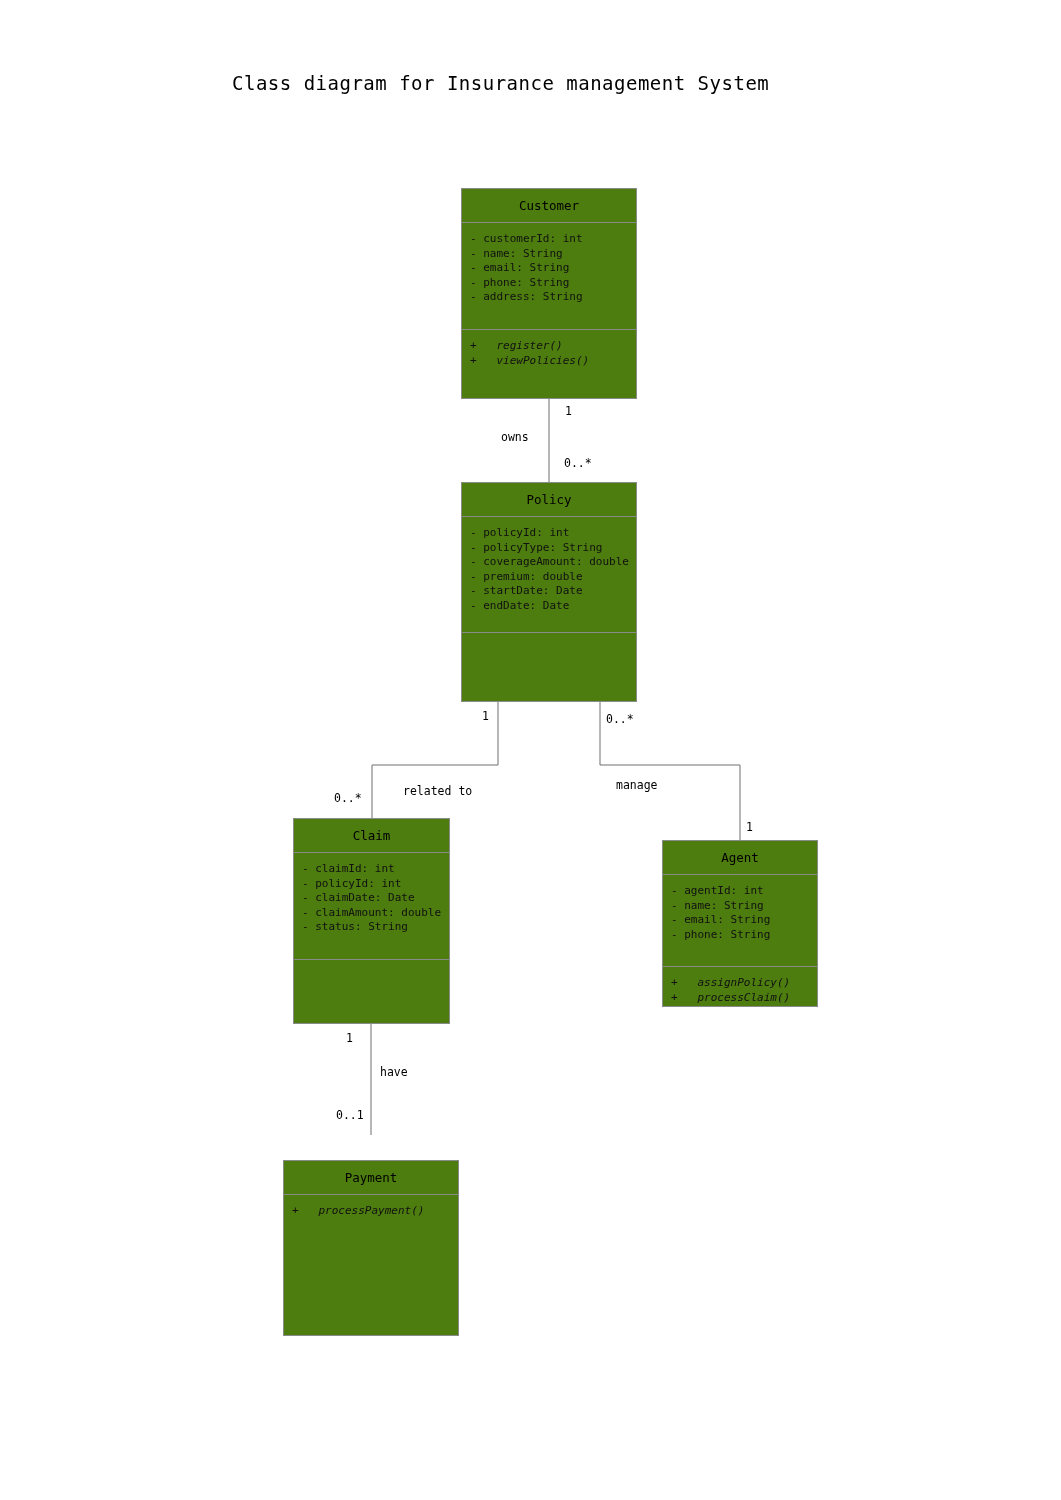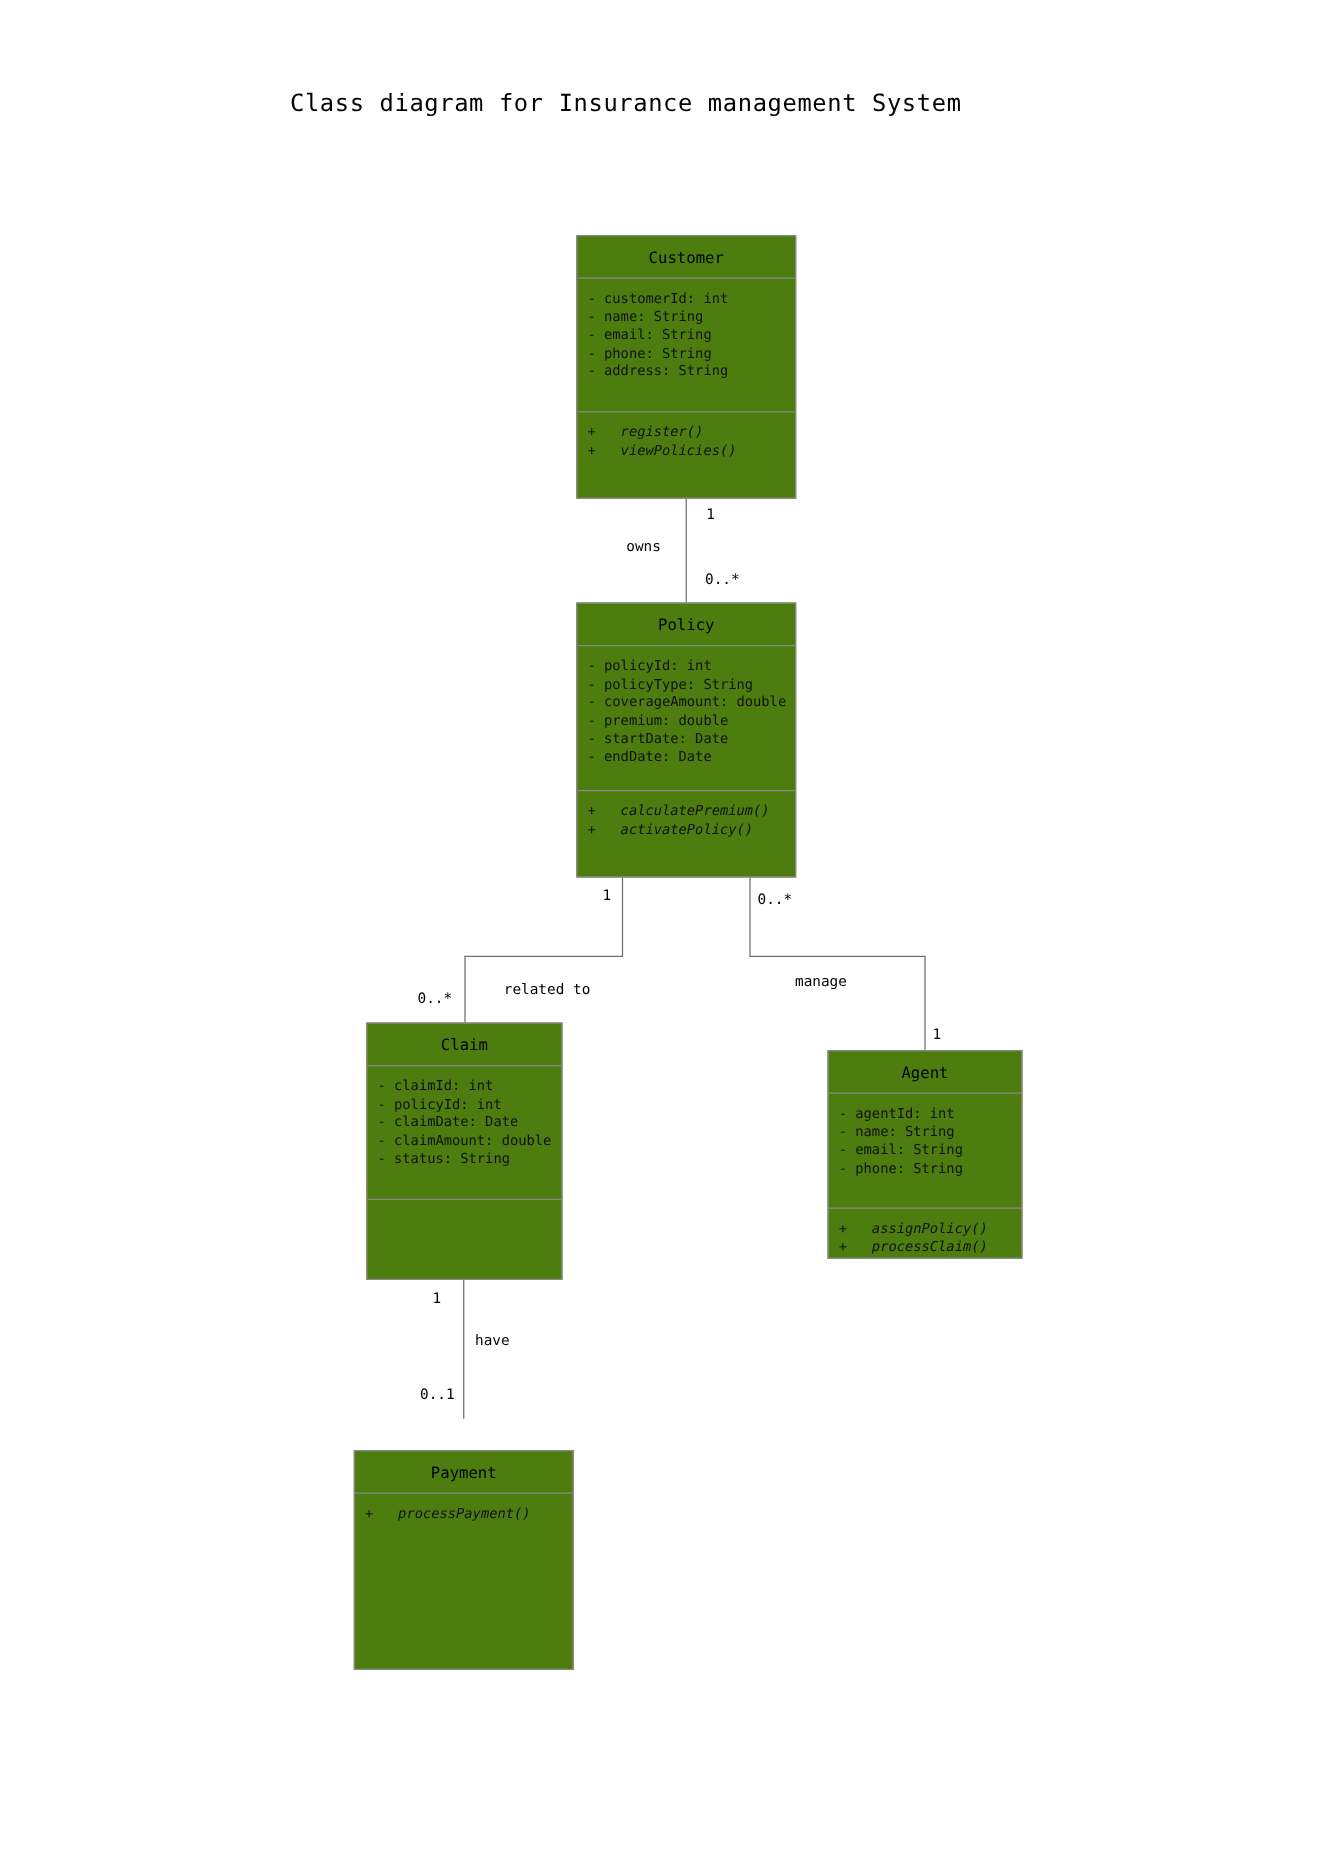--- a/index.html
+++ b/index.html
@@ -108,24 +108,20 @@
 <div class="umlbox" style="left:461px; top:482px; width:176px; height:220px;">
   <div class="uml-name">Policy</div>
   <div class="uml-attrs" style="height:116px;">
     <div class="uml-row">- policyId: int</div>
     <div class="uml-row">- policyType: String</div>
     <div class="uml-row">- coverageAmount: double</div>
     <div class="uml-row">- premium: double</div>
     <div class="uml-row">- startDate: Date</div>
     <div class="uml-row">- endDate: Date</div>
   </div>
-  <div class="uml-ops">
-    <div class="uml-row">+   calculatePremium()</div>
-    <div class="uml-row">+   activatePolicy()</div>
-  </div>
 </div>
 
 <div class="umlbox" style="left:293px; top:818px; width:157px; height:206px;">
   <div class="uml-name">Claim</div>
   <div class="uml-attrs" style="height:107px;">
     <div class="uml-row">- claimId: int</div>
     <div class="uml-row">- policyId: int</div>
     <div class="uml-row">- claimDate: Date</div>
     <div class="uml-row">- claimAmount: double</div>
     <div class="uml-row">- status: String</div>
@@ -155,18 +151,18 @@
 
 <div class="mult" style="left:565px; top:404px;">1</div>
 <div class="edge-label" style="left:501px; top:430px;">owns</div>
 <div class="mult" style="left:564px; top:456px;">0..*</div>
 
 <div class="mult" style="left:482px; top:709px;">1</div>
 <div class="edge-label" style="left:403px; top:748px;margin-top:36px;">related to</div>
 <div class="mult" style="left:334px; top:791px;">0..*</div>
 
 <div class="mult" style="left:606px; top:712px;">0..*</div>
-<div class="edge-label" style="left:636px; top:778px;">manage</div>
+<div class="edge-label" style="left:616px; top:778px;">manage</div>
 <div class="mult" style="left:746px; top:820px;">1</div>
 
 <div class="mult" style="left:346px; top:1031px;">1</div>
 <div class="edge-label" style="left:380px; top:1065px;">have</div>
 <div class="mult" style="left:336px; top:1108px;">0..1</div>
 
 </body></html>

